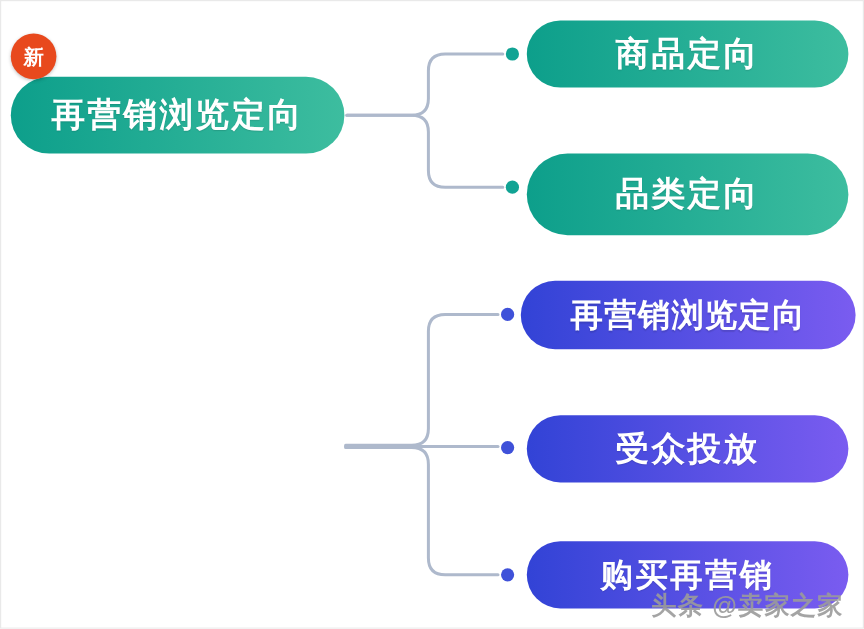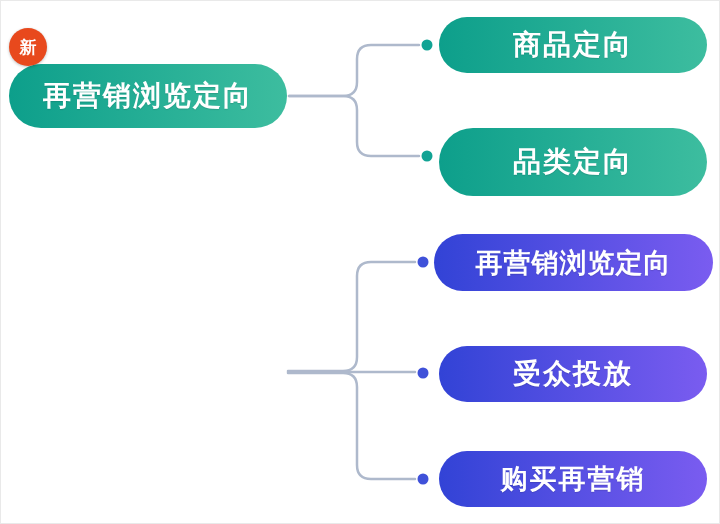--- a/index.html
+++ b/index.html
@@ -99,14 +99,15 @@
 
   <div class="pill pill-teal" id="node-category">品类定向</div>
 
 
   <div class="pill pill-blue" id="node-remarketing">再营销浏览定向</div>
 
   <div class="pill pill-blue" id="node-purchase">受众投放</div>
 
   <div class="pill pill-blue" id="node-consumers">购买再营销</div>
 
+  <div class="watermark">头条 @卖家之家</div>
 
 </div>
 
 </body></html>

